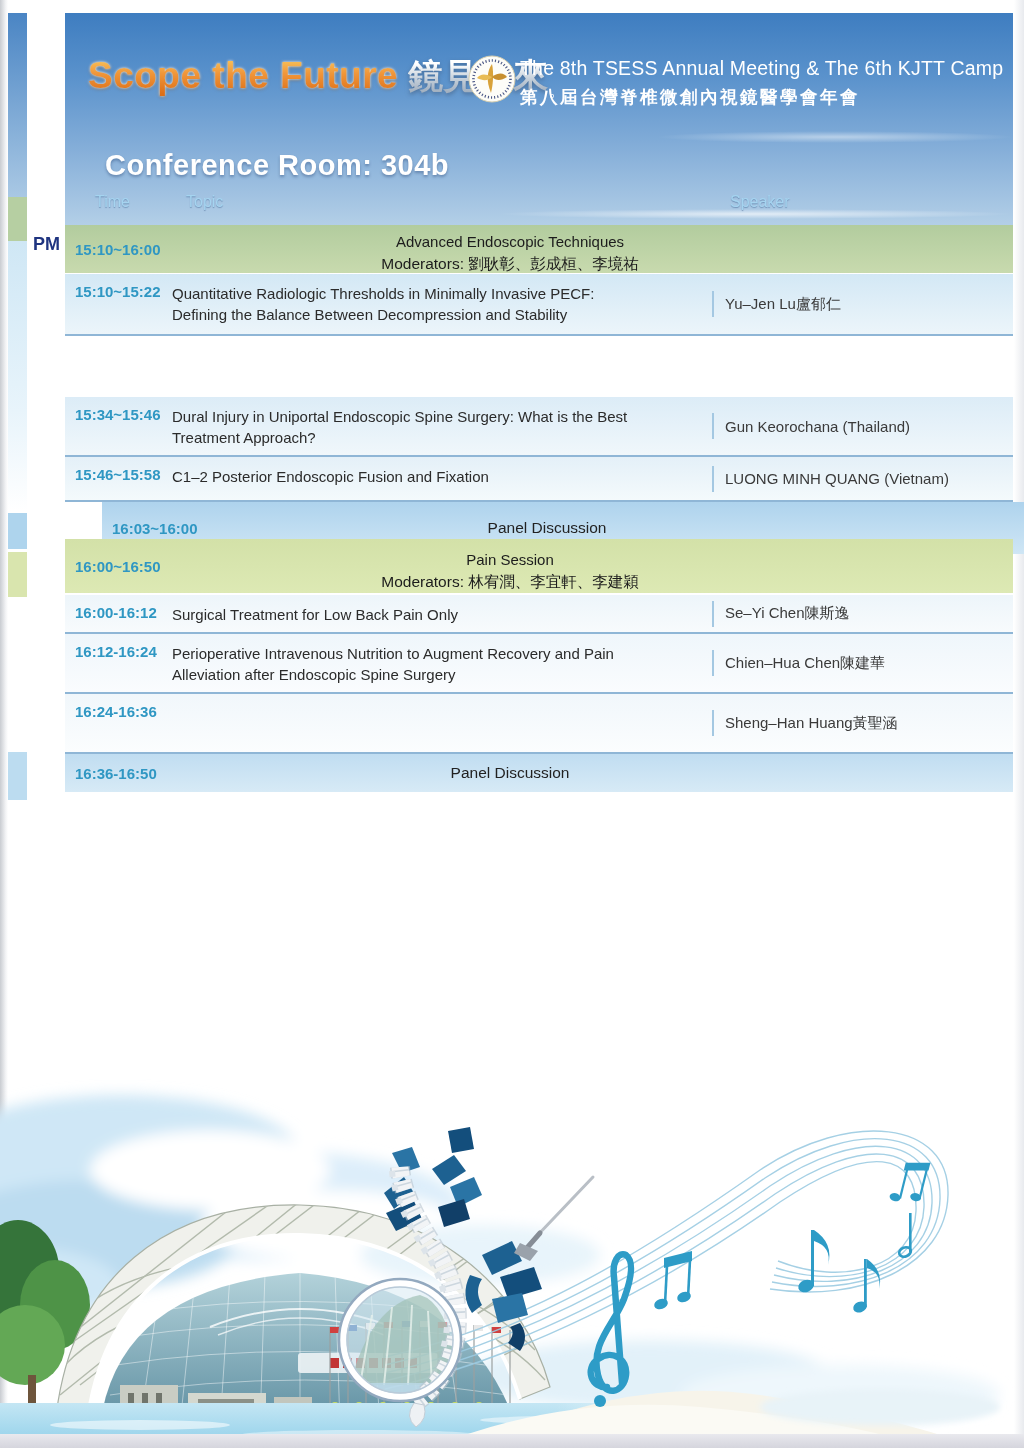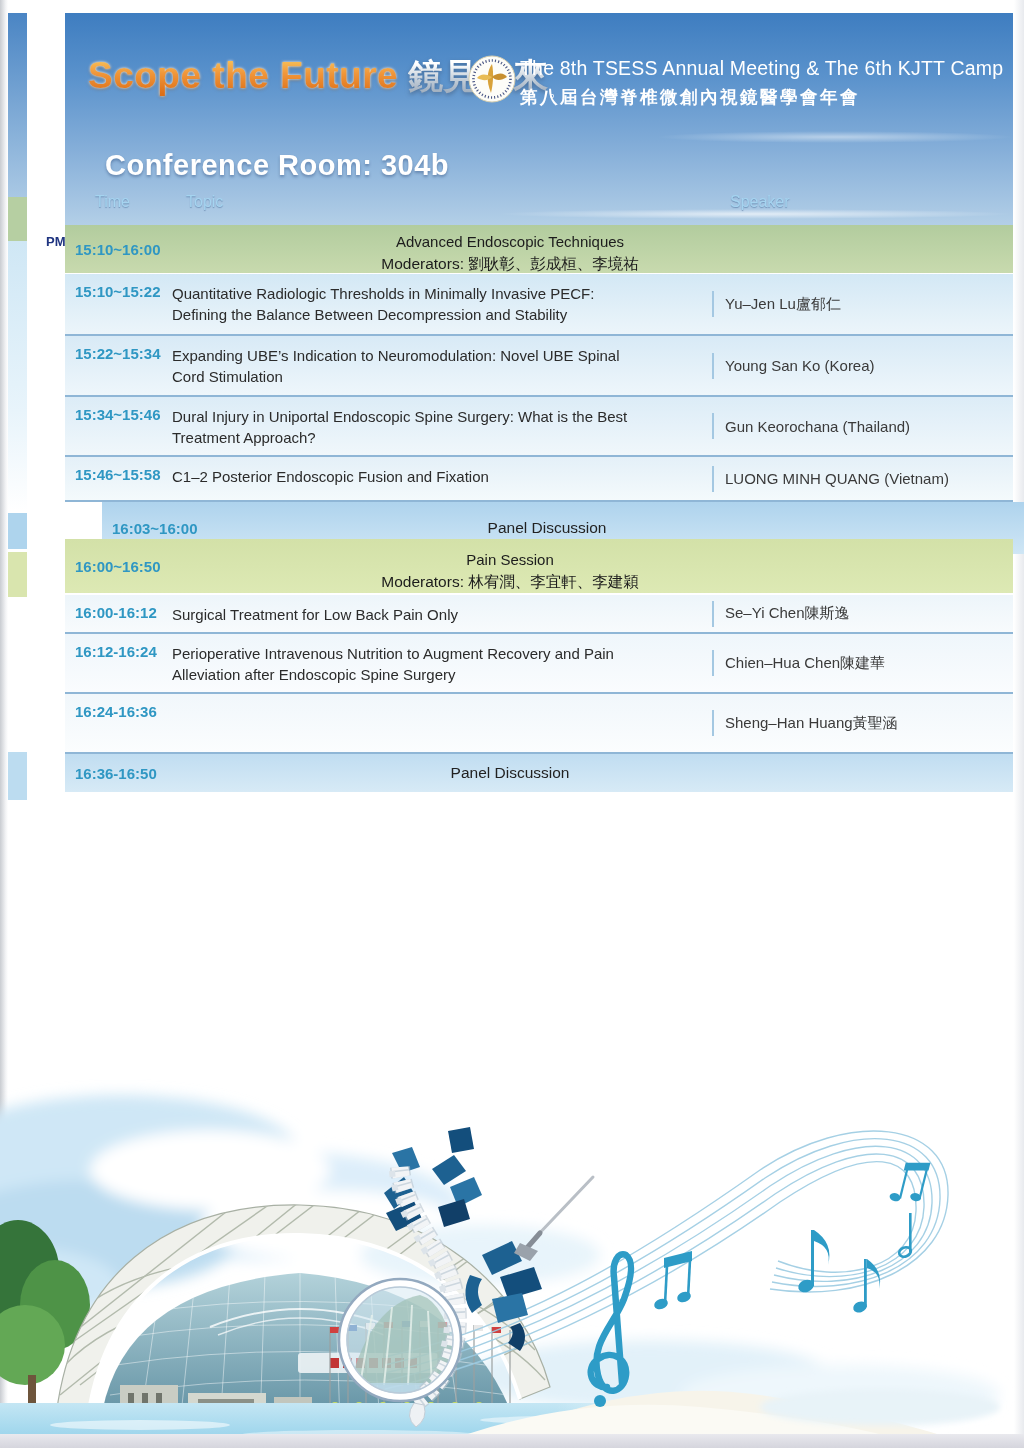--- a/index.html
+++ b/index.html
@@ -40,21 +40,21 @@
   .slogan-dot{font-size:18px;color:#f2f6fa;vertical-align:-8px;}
   .logo{position:absolute;left:403px;top:42px;}
   .titles{position:absolute;left:455px;top:44px;color:#ffffff;}
   .title-en{font-size:19.5px;letter-spacing:.2px;}
   .title-zh{font-size:17.5px;font-weight:bold;letter-spacing:2.5px;margin-top:5px;}
   .room-title{position:absolute;left:40px;top:136px;font-size:29px;font-weight:bold;color:#ffffff;
               letter-spacing:.5px;text-shadow:0 2px 3px rgba(15,40,90,.35);}
   .col-head{position:absolute;top:180px;font-size:16px;color:#a5d4f0;
             text-shadow:0 1px 1px rgba(35,70,120,.4);}
   .col-head.time{left:30px;} .col-head.topic{left:111px;margin-left:10px;} .col-head.speaker{left:665px;}
-  .pm{position:absolute;left:46px;top:234px;font-size:13px;font-weight:bold;color:#1f3480;}
+  .pm{position:absolute;left:33px;top:234px;font-size:18px;font-weight:bold;color:#1f3480;}
   
   .sect{position:absolute;left:65px;width:948px;box-sizing:border-box;}
   .sess-head1{top:225px;height:48px;background:linear-gradient(180deg,#b2cc9e,#c8daae);}
   .sess-head2{top:539px;height:54px;background:linear-gradient(180deg,#d3e1a8,#dde9b4);}
   .row{display:block;}
   .r1{top:274px;height:62px;background:linear-gradient(180deg,#d3e8f5,#ecf5fa);}
   .r2{top:336px;height:61px;background:linear-gradient(180deg,#d8eaf6,#eef6fb);}
   .r3{top:397px;height:60px;background:linear-gradient(180deg,#dcecf7,#f0f7fb);}
   .r4{top:457px;height:45px;background:linear-gradient(180deg,#e4f0f8,#f4fafc);}
   .r5{top:595px;height:39px;background:linear-gradient(180deg,#edf5fa,#f8fbfd);}
@@ -131,29 +131,20 @@
 
   <div class="sect row r1">
     <div class="cell-time">15:10~15:22</div>
     <div class="cell-topic">Quantitative Radiologic Thresholds in Minimally Invasive PECF:
 Defining the Balance Between Decompression and Stability</div>
     <div class="cell-speaker">
         <span class="spk-divider"></span>
         <span>Yu–Jen Lu盧郁仁</span>
       </div>
   </div>
-  <div class="sect row r2">
-    <div class="cell-time">15:22~15:34</div>
-    <div class="cell-topic">Expanding UBE’s Indication to Neuromodulation: Novel UBE Spinal
-Cord Stimulation</div>
-    <div class="cell-speaker">
-        <span class="spk-divider"></span>
-        <span>Young San Ko (Korea)</span>
-      </div>
-  </div>
   <div class="sect row r3">
     <div class="cell-time">15:34~15:46</div>
     <div class="cell-topic">Dural Injury in Uniportal Endoscopic Spine Surgery: What is the Best
 Treatment Approach?</div>
     <div class="cell-speaker">
         <span class="spk-divider"></span>
         <span>Gun Keorochana (Thailand)</span>
       </div>
   </div>
   <div class="sect row r4">

